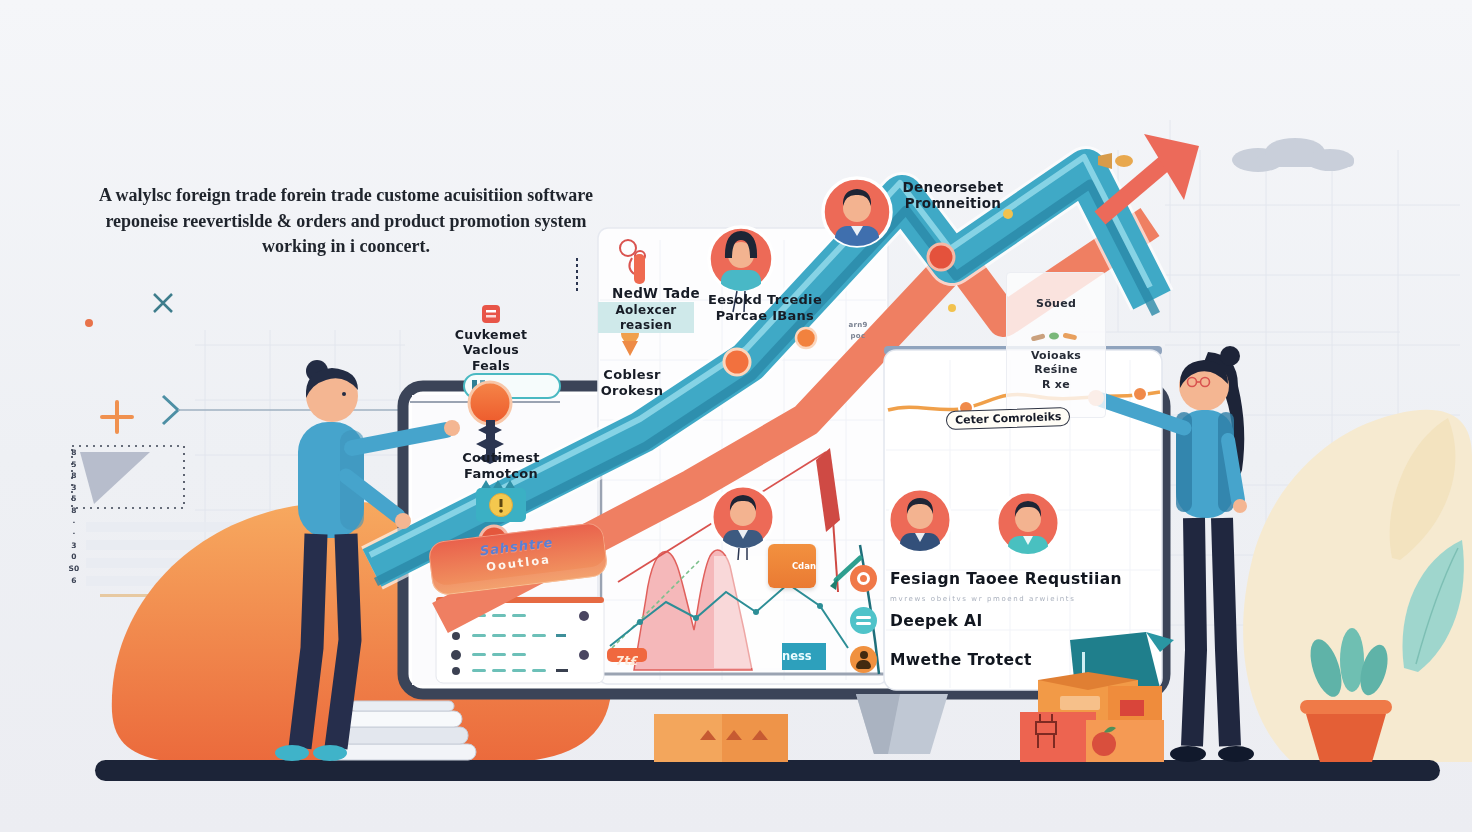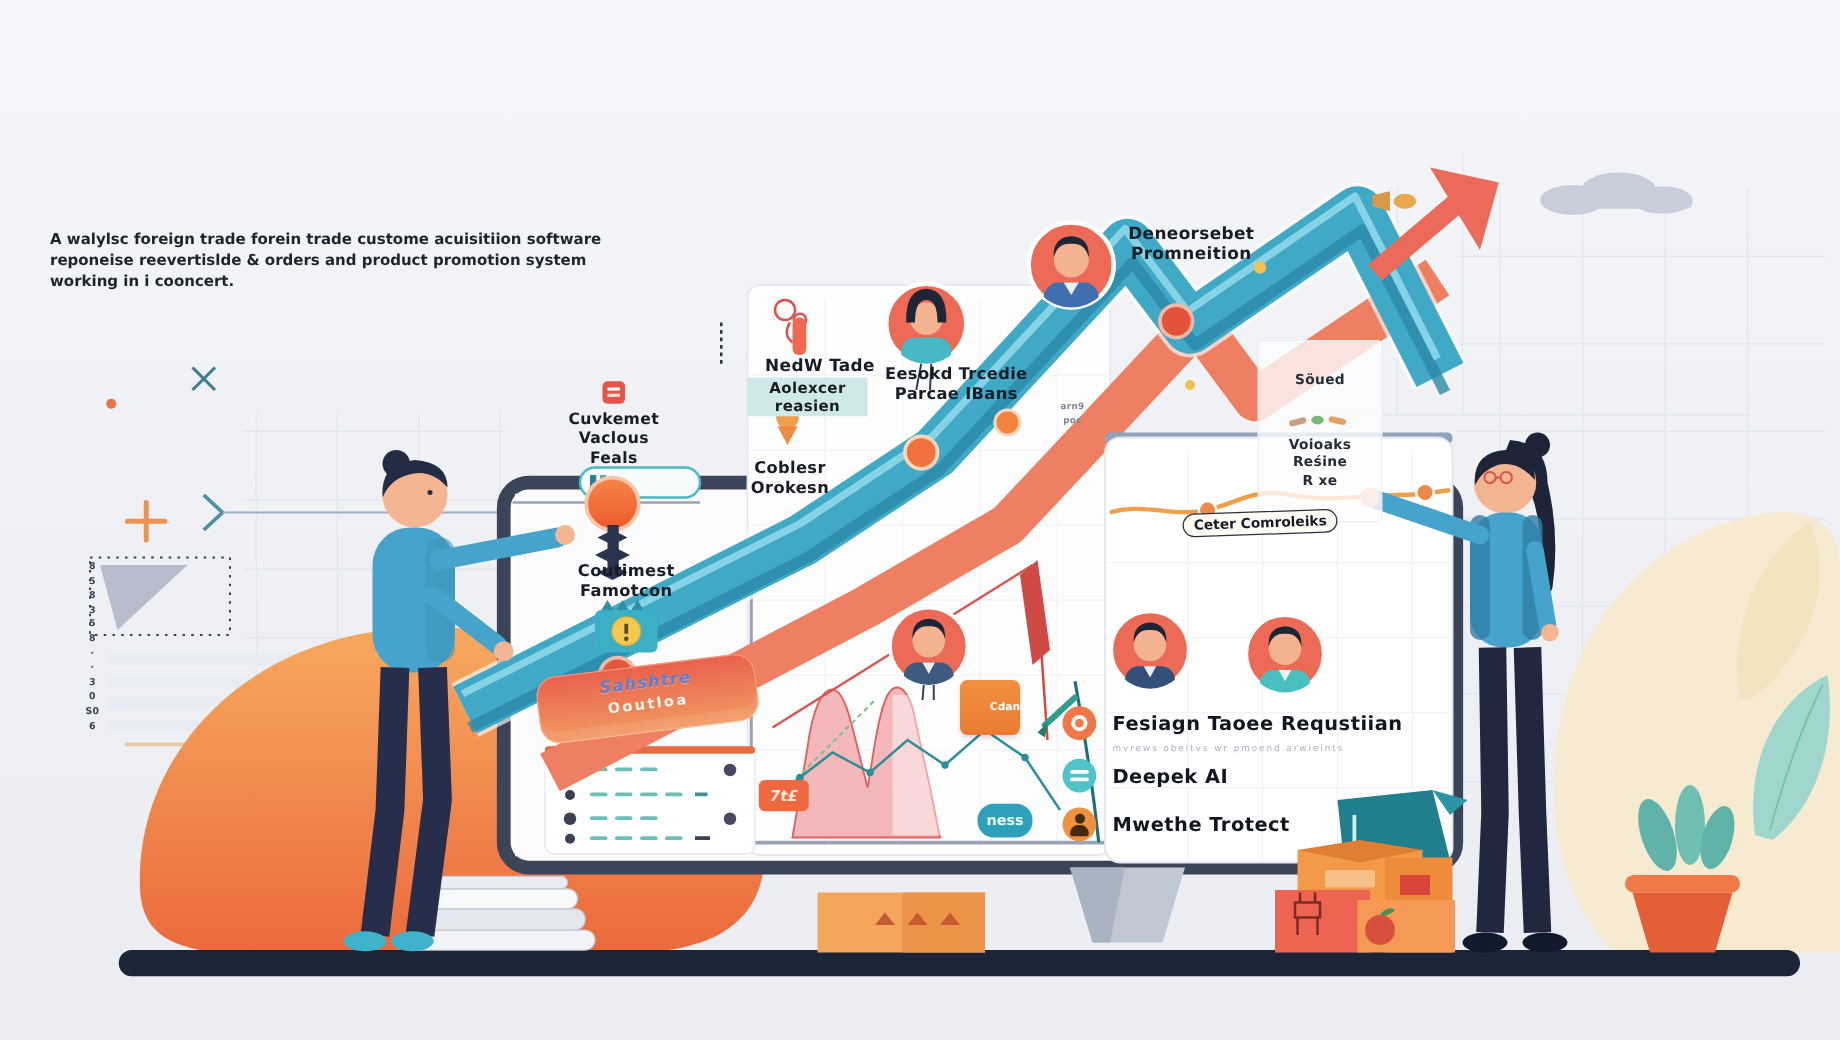--- a/index.html
+++ b/index.html
@@ -4,22 +4,22 @@
 <style>
   html,body{margin:0;padding:0;background:#e7e9ee;}
   #canvas{position:relative;width:1472px;height:832px;overflow:hidden;
     background:linear-gradient(180deg,#f5f6f9 0%,#eef0f4 55%,#ecedf2 100%);
     font-family:"DejaVu Sans","Liberation Sans",sans-serif;}
   #art{position:absolute;left:0;top:0;width:1472px;height:832px;}
   .abs{position:absolute;}
   .lbl{position:absolute;font-weight:700;color:#171c26;text-align:center;
        white-space:pre-line;line-height:1.22;letter-spacing:.3px;}
   #title{left:42px;top:76px;font-size:46px;font-weight:700;color:#0e1116;letter-spacing:5px;white-space:nowrap;}
-  #subtitle{left:40px;top:183px;width:612px;font-size:12px;font-weight:700;color:#1f242c;
-            line-height:1.42;white-space:pre-line;text-align:left;}
+  #subtitle{left:40px;top:183px;width:612px;font-size:18px;font-weight:700;color:#1f242c;
+            line-height:1.42;white-space:pre-line;text-align:center;font-family:Liberation Serif, serif;}
   #numbers{left:66px;top:447px;width:16px;font-size:7.5px;color:#394052;line-height:11.6px;font-weight:700;}
   #lbl-customer{left:428px;top:327px;width:126px;font-size:12.5px;}
   #lbl-newtrade1{left:594px;top:285px;width:124px;font-size:13.5px;}
   #lbl-newtrade2{left:598px;top:302px;width:96px;font-size:12px;background:#cfe9ea;padding:1px 0;}
   #lbl-social{left:702px;top:292px;width:126px;font-size:13px;}
   #tiny-note{left:836px;top:320px;width:44px;font-size:7px;color:#7b8392;line-height:1.5;}
   #lbl-promotion{left:890px;top:179px;width:126px;font-size:13.5px;}
   #lbl-orders{left:583px;top:367px;width:98px;font-size:13px;}
   #lbl-content{left:443px;top:450px;width:116px;font-size:13px;}
   #sales-box{left:1006px;top:272px;width:98px;background:#fdfdfecc;border:1px solid #eceef3;
@@ -28,24 +28,24 @@
   #sales-box .t2{font-size:11px;font-weight:700;color:#262b36;white-space:pre-line;line-height:1.3;}
   #sales-icons{width:58px;height:13px;margin:1px auto;}
   #callout{left:946px;top:409px;font-size:11px;font-weight:700;color:#161b28;background:#fffdf6;
            border:1.6px solid #2c3242;border-radius:11px;padding:2px 8px;transform:rotate(-2deg);white-space:nowrap;}
   #banner{left:430px;top:532px;width:176px;height:54px;transform:rotate(-7deg);
           background:linear-gradient(180deg,#e9614c,#f29a62);border-radius:16px;text-align:center;
           box-shadow:inset 0 -10px 0 rgba(255,255,255,.08),inset 0 0 0 1px rgba(255,223,190,.45);}
   #banner .b1{margin-top:7px;font-size:13px;font-weight:700;font-style:italic;color:#5b7fd4;
               letter-spacing:1px;text-shadow:0 1px 0 rgba(255,255,255,.25);}
   #banner .b2{font-size:11.5px;font-weight:700;color:#fdf6ee;letter-spacing:2px;margin-top:2px;}
-  #badge-orange{left:607px;top:624px;width:40px;height:25px;background:#f0683f;border-radius:5px;
+  #badge-orange{left:607px;top:648px;width:40px;height:14px;background:#f0683f;border-radius:5px;
                 color:#ffe9d8;font-size:12px;font-style:italic;font-weight:700;line-height:27px;text-align:center;}
-  #badge-teal{left:782px;top:643px;width:44px;height:27px;background:#2da0bc;border-radius:13px;
-              color:#eafcff;font-size:11.5px;font-weight:700;line-height:27px;text-align:center;}
+  #badge-teal{left:782px;top:643px;width:44px;height:27px;background:#2da0bc;border-radius:0;
+              color:#eafcff;font-size:11.5px;font-weight:700;line-height:27px;text-align:left;}
   #avatar-box{left:768px;top:544px;width:48px;height:44px;background:linear-gradient(180deg,#f2913f,#ea7a33);
               border-radius:6px;color:#fff;font-size:8.5px;font-weight:700;line-height:44px;text-align:right;
               box-shadow:0 2px 4px rgba(0,0,0,.15);}
   #legend{left:850px;top:565px;width:312px;height:118px;}
   .legend-row{position:absolute;left:0;display:flex;align-items:center;gap:13px;height:27px;}
   .legend-icon{width:27px;height:27px;border-radius:50%;position:relative;flex:0 0 auto;}
   .legend-icon .ring{position:absolute;inset:7px;border:3px solid #fff;border-radius:50%;}
   .legend-icon .bars{position:absolute;left:6px;top:9px;width:15px;height:3px;background:#fff;
                      border-radius:2px;box-shadow:0 6px 0 #fff;}
   .legend-icon .phead{position:absolute;left:9.5px;top:5px;width:8px;height:8px;background:#432a10;border-radius:50%;}

